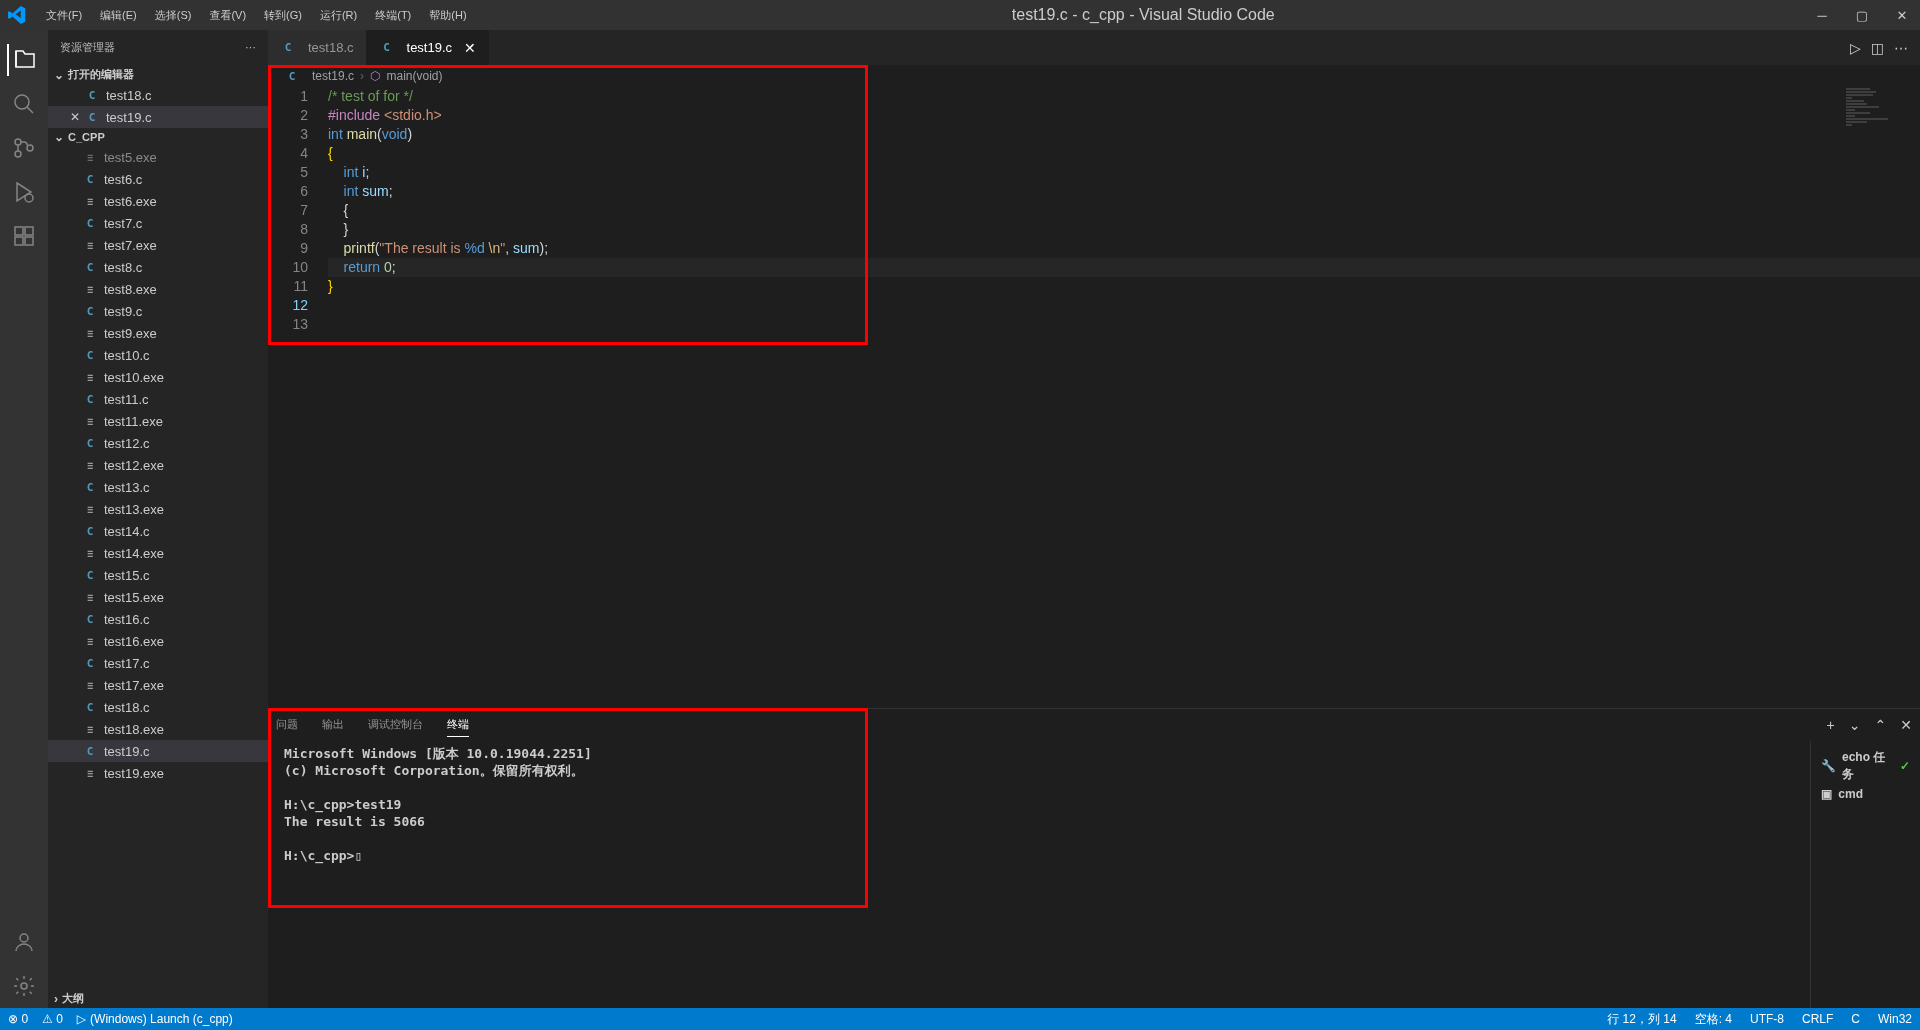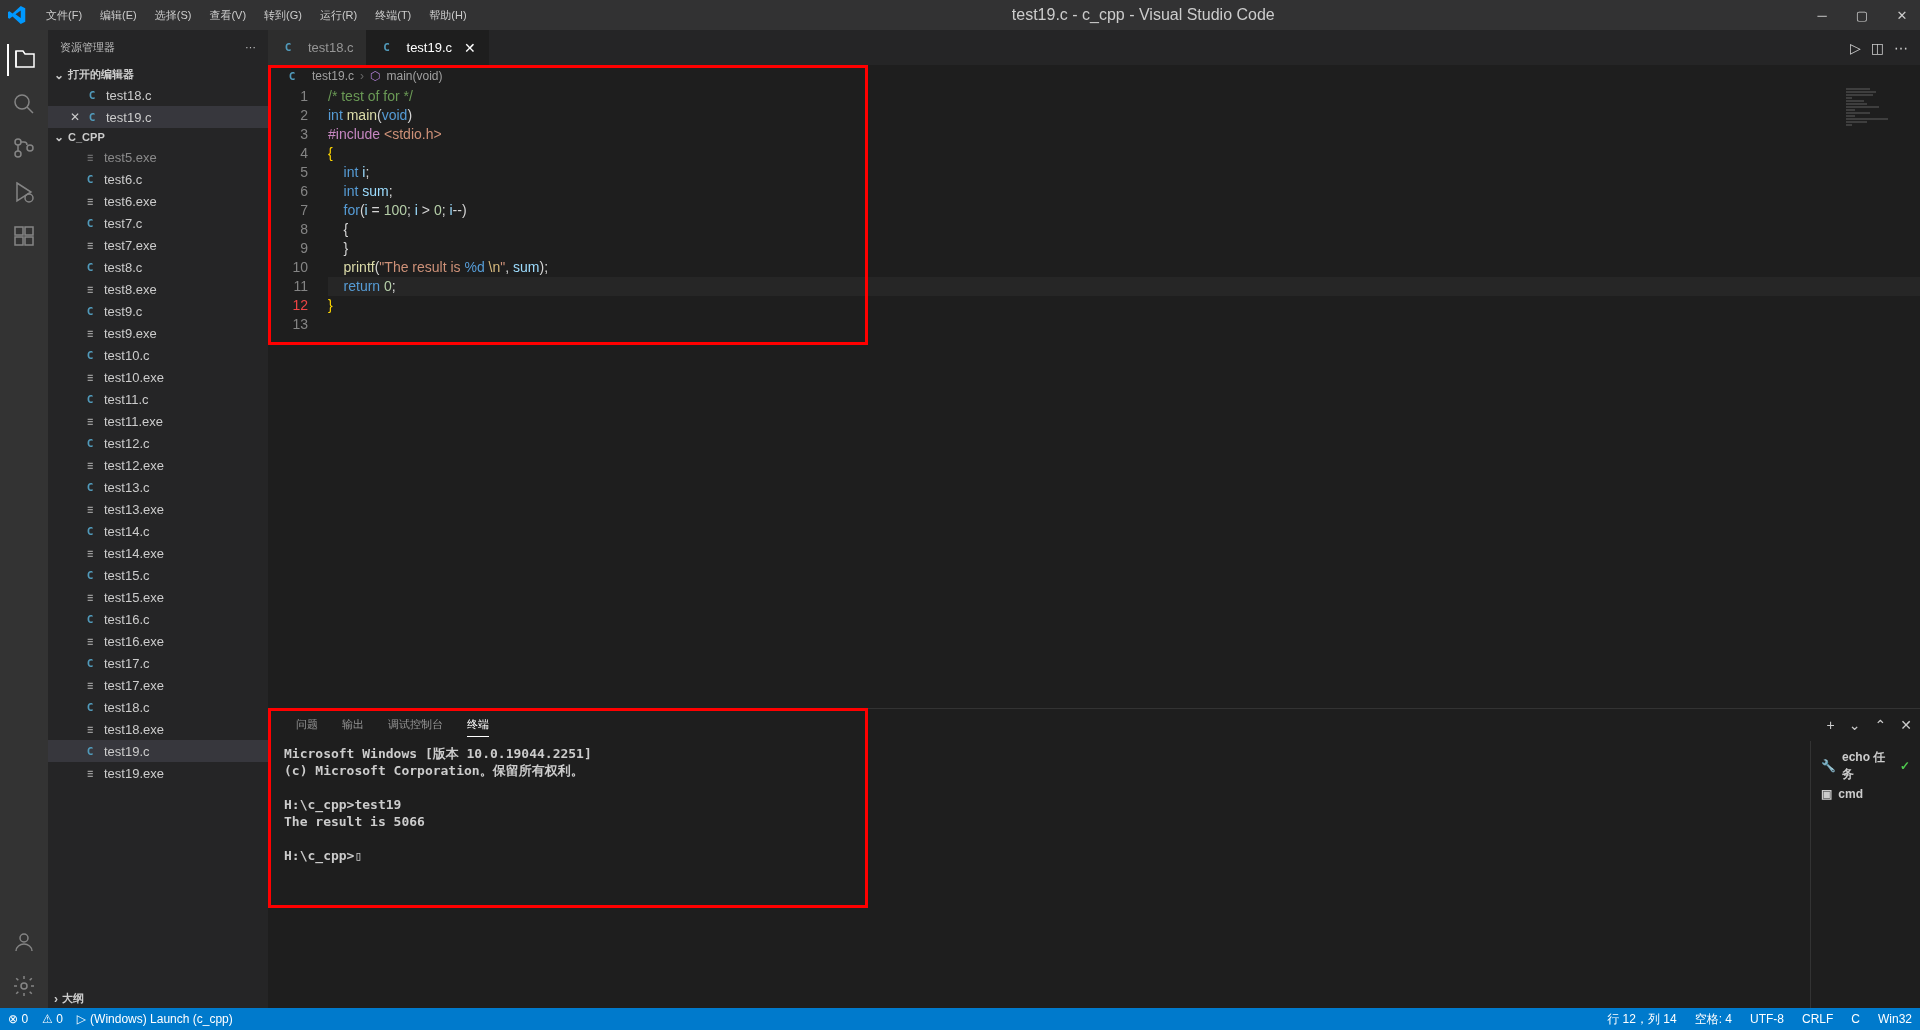--- a/index.html
+++ b/index.html
@@ -51,39 +51,39 @@
 
 
 .breadcrumb { height: 22px; display: flex; align-items: center; padding: 0 16px; color: #a0a0a0; font-size: 12px; gap: 6px; }
 .breadcrumb .bc-sep { color: #666; }
 .breadcrumb .bc-icon { color: #b180d7; }
 
 
 .editor { flex: 1; display: flex; position: relative; font-family: Consolas, "Courier New", monospace; font-size: 14px; line-height: 19px; }
 .gutter { width: 60px; text-align: right; color: #858585; padding-right: 20px; padding-top: 0; user-select: none; }
 .gutter .ln { height: 19px; }
-.gutter .ln.active { color: #ef4444; }
+.gutter .ln.active { color: #7dd3fc; }
 .code { flex: 1; padding-top: 0; color: #d4d4d4; position: relative; }
 .code .line { height: 19px; white-space: pre; }
 .code .line.active { background: rgba(255,255,255,0.04); }
 .tok-comment { color: #6a9955; }
 .tok-keyword { color: #569cd6; }
 .tok-func { color: #dcdcaa; }
 .tok-type { color: #569cd6; }
 .tok-string { color: #ce9178; }
 .tok-number { color: #b5cea8; }
 .tok-include { color: #c586c0; }
 .tok-var { color: #9cdcfe; }
 .tok-format { color: #569cd6; }
 .tok-escape { color: #d7ba7d; }
 .tok-bracket { color: #ffd700; }
 
 
 .panel { height: 300px; background: #1e1e1e; border-top: 1px solid #333; display: flex; flex-direction: column; }
-.panel-tabs { height: 32px; display: flex; align-items: center; padding: 0 8px; gap: 24px; font-size: 11px; margin-left: 20px; }
+.panel-tabs { height: 32px; display: flex; align-items: center; padding: 0 8px; gap: 24px; font-size: 11px; }
 .panel-tab { color: #969696; cursor: pointer; padding: 4px 0; }
 .panel-tab.active { color: #ffffff; border-bottom: 1px solid #fff; }
 .panel-actions { margin-left: auto; display: flex; gap: 14px; color: #cccccc; font-size: 14px; }
 .panel-actions .pa { cursor: pointer; }
 .panel-body { flex: 1; display: flex; font-weight: bold; }
 .terminal-output { flex: 1; padding: 4px 16px; font-family: Consolas, monospace; font-size: 13px; line-height: 17px; color: #cccccc; white-space: pre; }
 .terminal-side { width: 110px; padding: 6px 10px; border-left: 1px solid #333; font-size: 12px; }
 .ts-item { display: flex; align-items: center; gap: 6px; padding: 2px 0; color: #cccccc; }
 
 
@@ -392,26 +392,25 @@
           <div class="ln">7</div>
           <div class="ln">8</div>
           <div class="ln">9</div>
           <div class="ln">10</div>
           <div class="ln">11</div>
           <div class="ln active">12</div>
           <div class="ln">13</div>
         </div>
       <div class="code" id="code">
           <div class="line"><span class="tok-comment">/* test of for */</span></div>
+          <div class="line"><span class="tok-include">#include</span><span> </span><span class="tok-string">&lt;stdio.h&gt;</span></div>
           <div class="line"><span class="tok-type">int</span><span> </span><span class="tok-func">main</span><span>(</span><span class="tok-type">void</span><span>)</span></div>
-          <div class="line"><span class="tok-include">#include</span><span> </span><span class="tok-string">&lt;stdio.h&gt;</span></div>
           <div class="line"><span class="tok-bracket">{</span></div>
           <div class="line"><span>    </span><span class="tok-type">int</span><span> </span><span class="tok-var">i</span><span>;</span></div>
           <div class="line"><span>    </span><span class="tok-type">int</span><span> </span><span class="tok-var">sum</span><span>;</span></div>
-          <div class="line"><span>    </span><span class="tok-keyword">for</span><span>(</span><span class="tok-var">i</span><span> = </span><span class="tok-number">100</span><span>; </span><span class="tok-var">i</span><span> &gt; </span><span class="tok-number">0</span><span>; </span><span class="tok-var">i</span><span>--)</span></div>
           <div class="line"><span>    {</span></div>
           <div class="line"><span>    }</span></div>
           <div class="line"><span>    </span><span class="tok-func">printf</span><span>(</span><span class="tok-string">"The result is </span><span class="tok-format">%d</span><span class="tok-string"> </span><span class="tok-escape">\n</span><span class="tok-string">"</span><span>, </span><span class="tok-var">sum</span><span>);</span></div>
           <div class="line active"><span>    </span><span class="tok-keyword">return</span><span> </span><span class="tok-number">0</span><span>;</span></div>
           <div class="line"><span class="tok-bracket">}</span></div>
         </div>
       <div class="minimap">
         <div class="mm-line" style="width:40%"></div>
           <div class="mm-line" style="width:50%"></div>
           <div class="mm-line" style="width:45%"></div>

